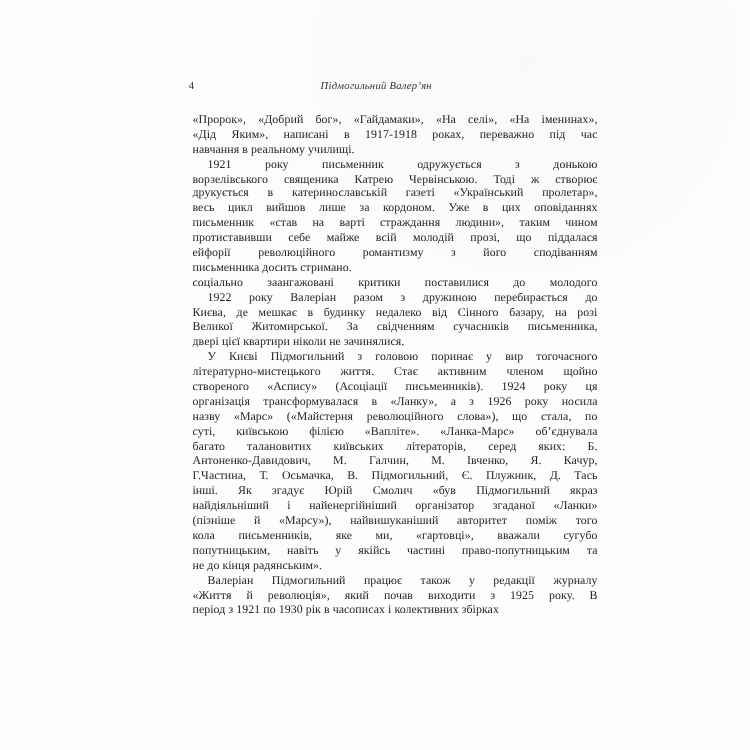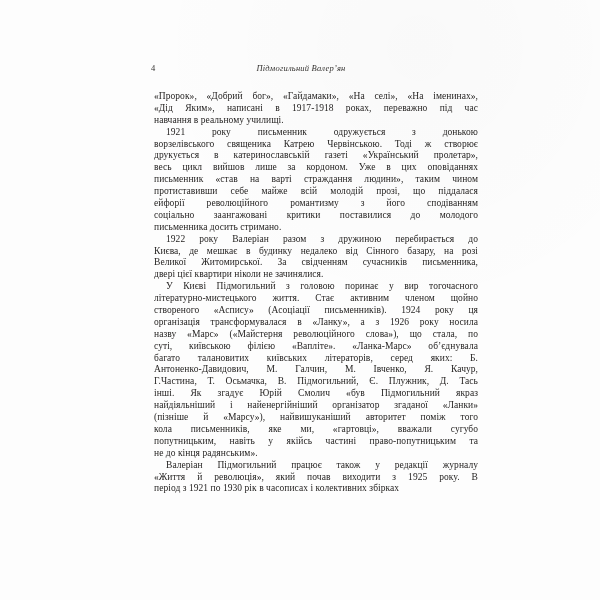--- a/index.html
+++ b/index.html
@@ -72,22 +72,22 @@
       <div class="line justify">«Пророк», «Добрий бог», «Гайдамаки», «На селі», «На іменинах»,</div>
       <div class="line justify">«Дід Яким», написані в 1917-1918 роках, переважно під час</div>
       <div class="line">навчання в реальному училищі.</div>
       <div class="line first justify">1921 року письменник одружується з донькою</div>
       <div class="line justify">ворзелівського священика Катрею Червінською. Тоді ж створює</div>
       <div class="line justify">друкується в катеринославській газеті «Український пролетар»,</div>
       <div class="line justify">весь цикл вийшов лише за кордоном. Уже в цих оповіданнях</div>
       <div class="line justify">письменник «став на варті страждання людини», таким чином</div>
       <div class="line justify">протиставивши себе майже всій молодій прозі, що піддалася</div>
       <div class="line justify">ейфорії революційного романтизму з його сподіванням</div>
+      <div class="line">письменника досить стримано.</div>
       <div class="line justify">соціально заангажовані критики поставилися до молодого</div>
-      <div class="line">письменника досить стримано.</div>
       <div class="line first justify">1922 року Валеріан разом з дружиною перебирається до</div>
       <div class="line justify">Києва, де мешкає в будинку недалеко від Сінного базару, на розі</div>
       <div class="line justify">Великої Житомирської. За свідченням сучасників письменника,</div>
       <div class="line">двері цієї квартири ніколи не зачинялися.</div>
       <div class="line first justify">У Києві Підмогильний з головою поринає у вир тогочасного</div>
       <div class="line justify">літературно-мистецького життя. Стає активним членом щойно</div>
       <div class="line justify">створеного «Аспису» (Асоціації письменників). 1924 року ця</div>
       <div class="line justify">організація трансформувалася в «Ланку», а з 1926 року носила</div>
       <div class="line justify">назву «Марс» («Майстерня революційного слова»), що стала, по</div>
       <div class="line justify">суті, київською філією «Вапліте». «Ланка-Марс» об’єднувала</div>

